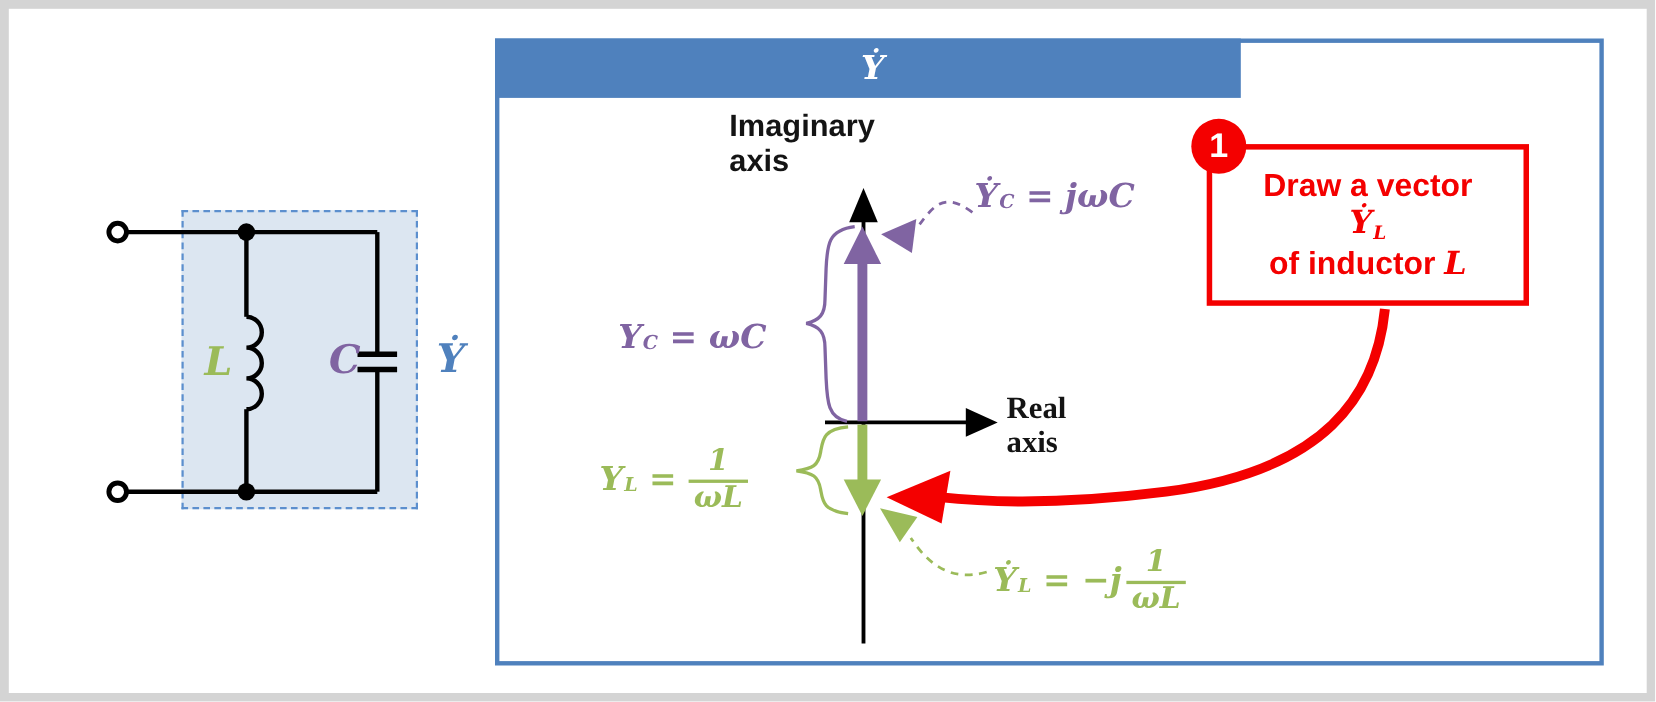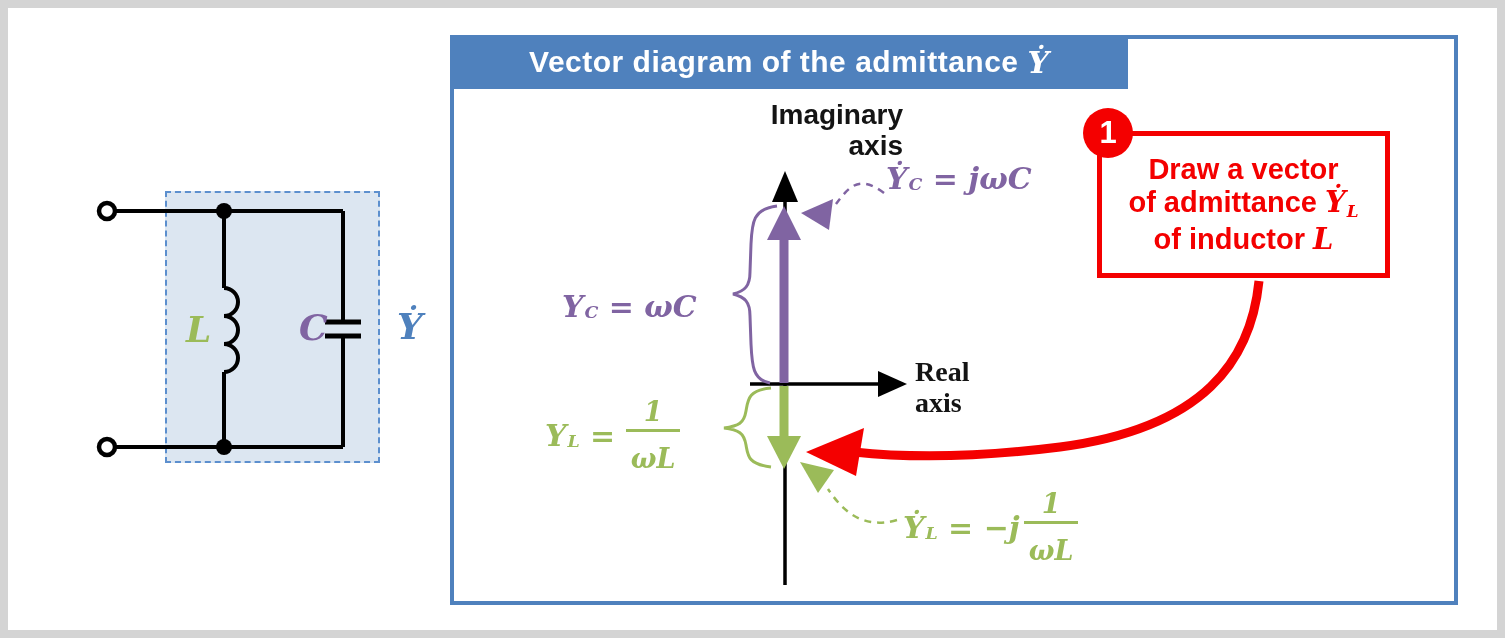--- a/index.html
+++ b/index.html
@@ -15,21 +15,21 @@
          display:flex;align-items:center;justify-content:center;z-index:5;}
   .panel-header .t{color:#ffffff;font-size:30px;font-weight:bold;letter-spacing:0.5px;}
   .panel-header .sym{color:#ffffff;font-size:30px;margin-left:9px;}
 
   
   .m{font-family:"DejaVu Serif",serif;font-style:italic;font-weight:bold;}
   .msub{font-family:"DejaVu Serif",serif;font-style:italic;font-weight:bold;
         font-size:0.58em;position:relative;top:0.32em;margin-left:1px;}
   .frac{display:inline-flex;flex-direction:column;align-items:center;line-height:1;}
   .frac .num{padding:0 5px 4px 5px;}
-  .frac .den{border-top:3px solid currentColor;padding:13px 5px 0 5px;}
+  .frac .den{border-top:3px solid currentColor;padding:0 5px 0 5px;}
 
   .purple{color:#8064a2;}
   .green{color:#9bbb59;}
   .blue{color:#4f81bd;}
 
   .axis-label{color:#141414;font-size:28px;font-weight:bold;line-height:31px;}
 
   .mline{display:flex;align-items:center;font-size:30px;}
 
   
@@ -51,21 +51,20 @@
 </style>
 </head>
 <body>
 
 <div class="stage">
 
   <div class="abs cbox"></div>
 
   <div class="abs panel"></div>
   <div class="abs panel-header">
-    <span class="t">Vector diagram of the admittance</span>
     <span class="sym m">Ẏ</span>
   </div>
 
   <svg width="1505" height="638" viewBox="0 0 1505 638">
 
     <g stroke="#000000" stroke-width="4" fill="none">
       <path d="M 116 211 H 343"></path>
       <path d="M 116 447 H 343"></path>
       <path d="M 224 211 V 288"></path>
       <path d="M 224 372 V 447"></path>
@@ -102,21 +101,21 @@
     <polygon points="800,462 834,470 818,493" fill="#9bbb59"></polygon>
 
     <path d="M 1259 281 C 1251 360 1205 428 1060 447 C 965 459 900 457 854 452" stroke="#f40000" stroke-width="9" fill="none"></path>
     <polygon points="806,452 864,428 856,476" fill="#f40000"></polygon>
   </svg>
 
   <div class="abs labels m green" style="left:186px;top:308px;font-size:36px;">L</div>
   <div class="abs labels m purple" style="left:299px;top:306px;font-size:36px;">C</div>
   <div class="abs labels m blue" style="left:397px;top:305px;font-size:36px;">Ẏ</div>
 
-  <div class="abs labels axis-label" style="left:663px;top:99px;width:240px;text-align:right;">
+  <div class="abs labels axis-label" style="left:663px;top:99px;width:240px;text-align:left;">
     <div>Imaginary</div>
     <div>axis</div>
   </div>
   <div class="abs labels axis-label" style="left:915px;top:356px;font-family:Liberation Serif, serif;">
     <div>Real</div>
     <div>axis</div>
   </div>
 
   <div class="abs labels mline purple" style="left:562px;top:289px;">
     <span class="m">Y</span>
@@ -144,21 +143,21 @@
       <span class="m" style="white-space:pre;"> = −j</span>
     <span class="frac m" style="font-size:27px;margin-left:4px;">
       <span class="num">1</span>
       <span class="den">ωL</span>
     </span>
   </div>
 
   <div class="abs callout">
     <div class="line"><span>Draw a vector</span></div>
     <div class="line">
-      <span>of admittance </span><span class="m">Ẏ</span><span class="msub">L</span>
+      <span class="m">Ẏ</span><span class="msub">L</span>
     </div>
     <div class="line">
       <span>of inductor </span><span class="m">L</span>
     </div>
   </div>
   <div class="abs badge">
     <span>1</span>
   </div>
 
   <div class="frame"></div>

